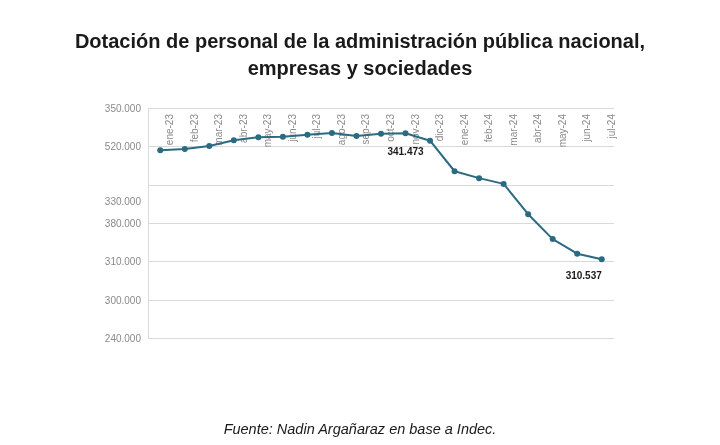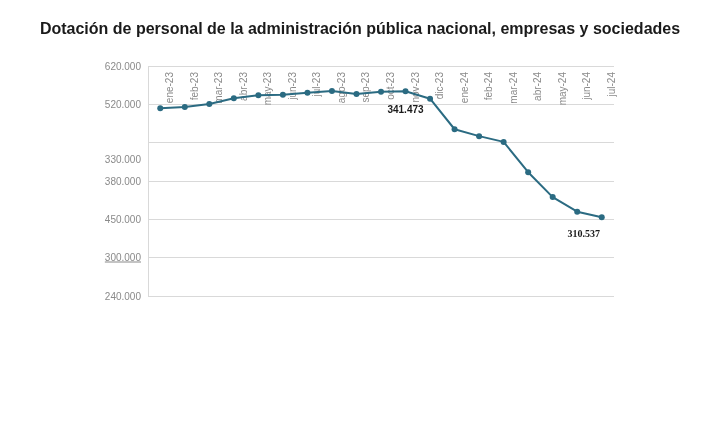--- a/index.html
+++ b/index.html
@@ -16,23 +16,23 @@
     position: relative;
   }
   .page {
     width: 720px;
     height: 445px;
     position: relative;
     box-sizing: border-box;
   }
   .chart-title {
     width: 660px;
-    margin: 18px auto 0 auto;
+    margin: 28px auto 0 auto;
     text-align: center;
-    font-size: 16px;
+    font-size: 20px;
     font-weight: bold;
     line-height: 1.35;
     color: #1a1a1a;
   }
   .plot-wrap {
     position: relative;
     width: 720px;
     height: 280px;
     margin-top: 8px;
   }
@@ -118,31 +118,31 @@
 <div class="page">
 
   <div class="chart-title">Dotación de personal de la administración pública nacional, empresas y sociedades</div>
 
   <div class="plot-wrap">
     <div class="plot-area" id="plot-area">
       <div class="axis-left"></div>
     <div class="gridline" style="top: 230px;"></div>
         <div class="ytick" style="top: 230px;">240.000</div>
         <div class="gridline" style="top: 191.667px;"></div>
-        <div class="ytick" style="top: 191.667px; text-decoration: underline;">300.000</div>
+        <div class="ytick" style="top: 191.667px;">300.000</div>
         <div class="gridline" style="top: 153.333px;"></div>
-        <div class="ytick" style="top: 153.333px;">450.000</div>
+        <div class="ytick" style="top: 153.333px;">310.000</div>
         <div class="gridline" style="top: 115px;"></div>
         <div class="ytick" style="top: 115px;">380.000</div>
         <div class="gridline" style="top: 76.6667px;"></div>
         <div class="ytick" style="top: 93px;">330.000</div>
         <div class="gridline" style="top: 38.3333px;"></div>
         <div class="ytick" style="top: 38.3333px;">520.000</div>
         <div class="gridline" style="top: 0px;"></div>
-        <div class="ytick" style="top: 0px;">620.000</div>
+        <div class="ytick" style="top: 0px;">350.000</div>
         <div class="xtick-holder" style="left: 12.2632px;">
           <div class="xtick" style="left: 4px;">ene-23</div>
         </div>
         <div class="xtick-holder" style="left: 36.7895px;">
           <div class="xtick" style="left: 4px;">feb-23</div>
         </div>
         <div class="xtick-holder" style="left: 61.3158px;">
           <div class="xtick" style="left: 4px;">mar-23</div>
         </div>
         <div class="xtick-holder" style="left: 85.8421px;">
@@ -209,18 +209,19 @@
           <circle cx="282.0526315789474" cy="32.68683333333334" r="3" class="dot"></circle>
           <circle cx="306.57894736842104" cy="63.25" r="3" class="dot"></circle>
           <circle cx="331.10526315789474" cy="70.15" r="3" class="dot"></circle>
           <circle cx="355.63157894736844" cy="75.89999999999998" r="3" class="dot"></circle>
           <circle cx="380.15789473684214" cy="106.18333333333334" r="3" class="dot"></circle>
           <circle cx="404.6842105263158" cy="131.10000000000002" r="3" class="dot"></circle>
           <circle cx="429.2105263157895" cy="145.66666666666669" r="3" class="dot"></circle>
           <circle cx="453.7368421052632" cy="151.27483333333333" r="3" class="dot"></circle>
         </svg>
         <div class="data-label" style="left: 257.526px; top: 17.3px;">341.473</div>
-        <div class="data-label" style="left: 435.737px; top: 141.275px; font-family: Liberation Serif, serif;">310.537</div>
+        <div class="data-label" style="left: 435.737px; top: 141.275px;">310.537</div>
       </div>
   </div>
 
+  <div class="source-note">Fuente: Nadin Argañaraz en base a Indec.</div>
 
 </div>
 
 </body></html>

